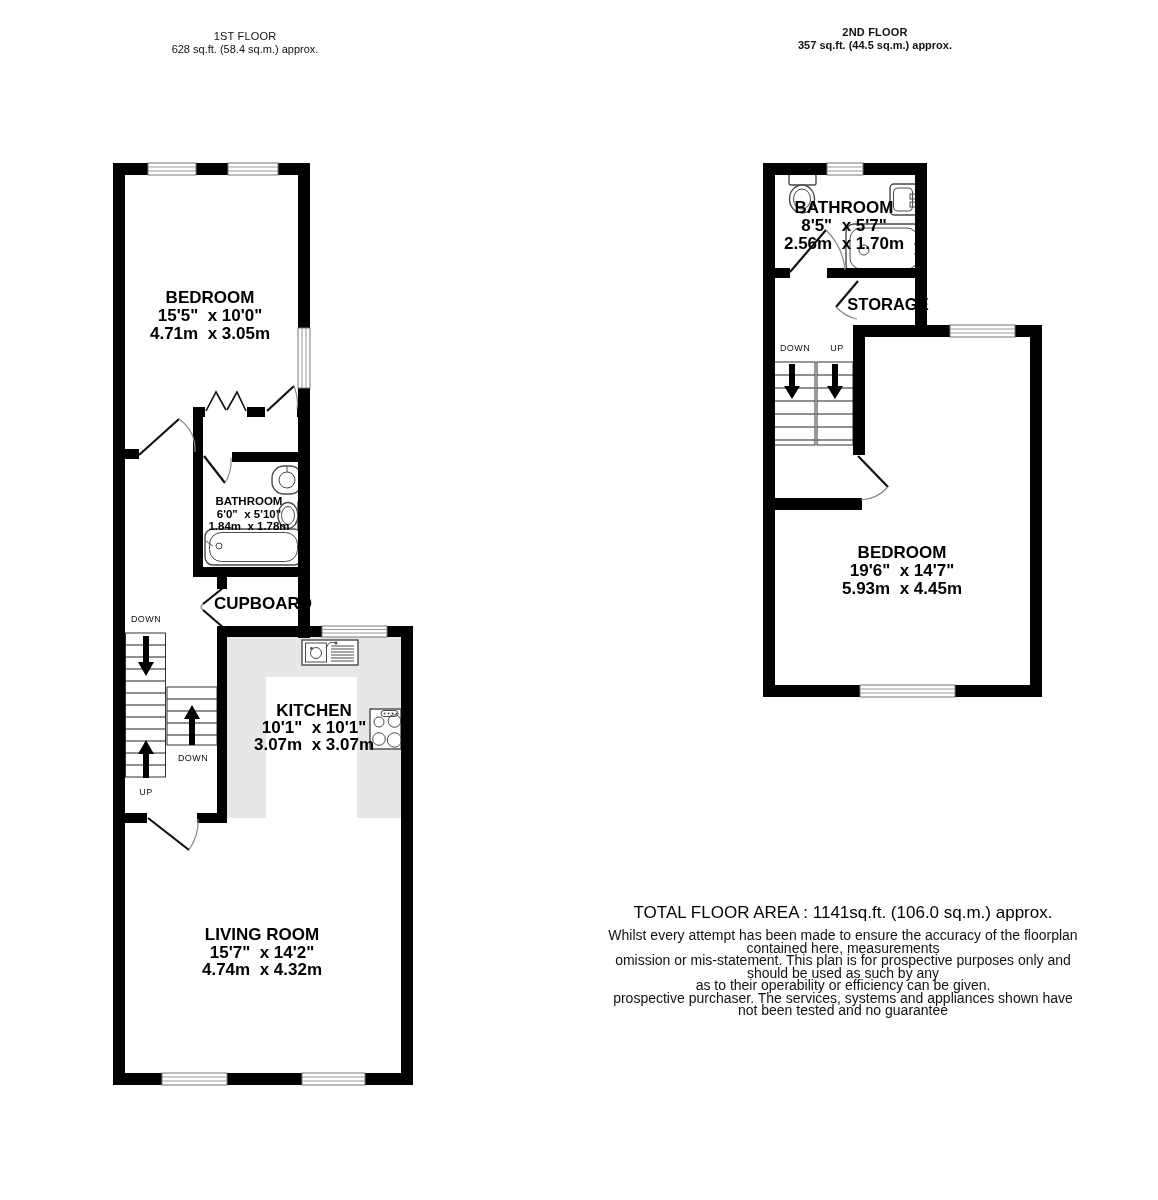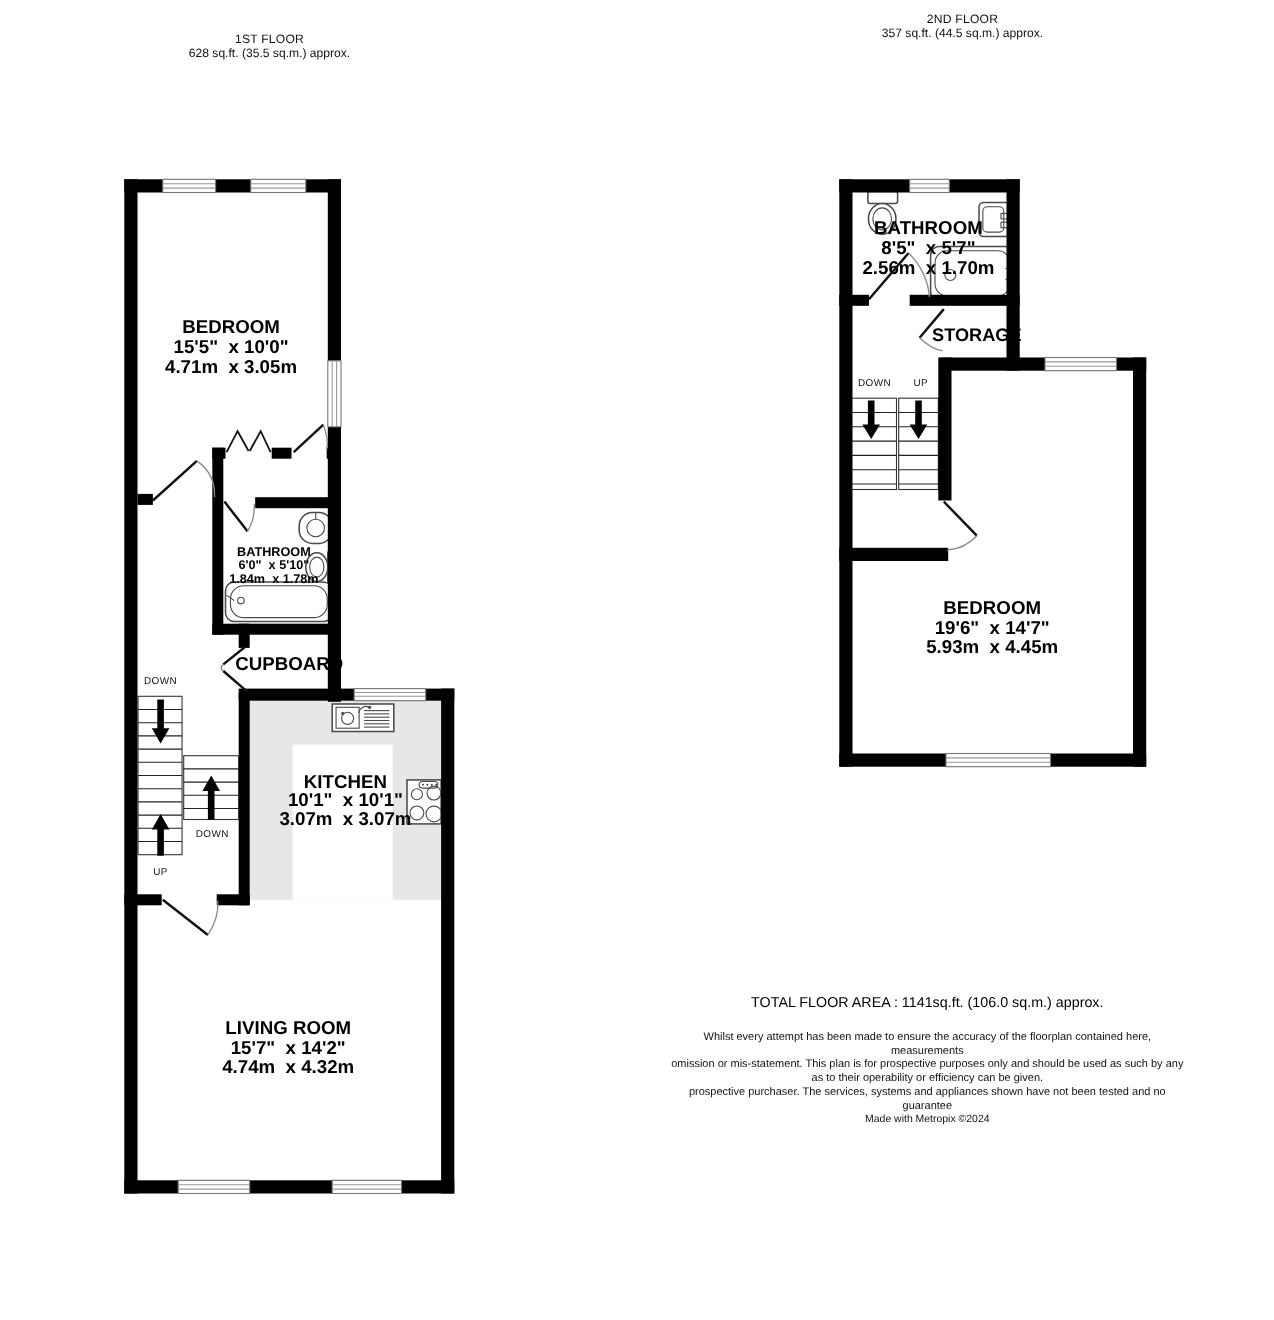--- a/index.html
+++ b/index.html
@@ -15,34 +15,34 @@
   .win{fill:#fff;stroke:#777;stroke-width:1;}
   .winline{stroke:#999;stroke-width:1;}
   .leaf{stroke:#111;stroke-width:2.2;fill:none;}
   .arc{stroke:#888;stroke-width:1.2;fill:none;}
   .step{stroke:#222;stroke-width:1;}
   .stairbox{fill:none;stroke:#333;stroke-width:1;}
   .fx{fill:#fff;stroke:#4a4a4a;stroke-width:1.4;}
   .fxin{fill:none;stroke:#4a4a4a;stroke-width:1;}
   .arrow{fill:#000;}
   #footer{position:absolute;left:608px;top:903px;width:470px;text-align:center;}
-  #footer .total{font-size:13px;margin-bottom:19px;}
-  #footer .disc{font-size:10px;line-height:12.5px;color:#111;}
+  #footer .total{font-size:17px;margin-bottom:6px;}
+  #footer .disc{font-size:14px;line-height:12.5px;color:#111;}
   #footer .credit{font-size:9.5px;line-height:12.5px;color:#111;}
 </style>
 </head>
 <body>
 
 <div id="stage">
 
   <div class="floor-hdr" style="left:110px;top:30px;width:270px;">
     <div class="t">1ST FLOOR</div>
-    <div>628 sq.ft. (35.5 sq.m.) approx.</div>
+    <div>628 sq.ft. (58.4 sq.m.) approx.</div>
   </div>
-  <div class="floor-hdr" style="left:740px;top:12px;width:270px;">
+  <div class="floor-hdr" style="left:740px;top:26px;width:270px;font-weight:bold;">
     <div class="t">2ND FLOOR</div>
     <div>357 sq.ft. (44.5 sq.m.) approx.</div>
   </div>
 
   <svg width="1158" height="1200" viewBox="0 0 1158 1200" style="position:absolute;left:0;top:0;">
 
     <g>
 
       <g>
         <rect x="227" y="637" width="174" height="181" fill="#e7e7e7"></rect>
@@ -326,16 +326,15 @@
       </g>
     </g>
   </svg>
 
   <div id="footer">
     <div class="total">TOTAL FLOOR AREA : 1141sq.ft. (106.0 sq.m.) approx.</div>
     <div class="disc">Whilst every attempt has been made to ensure the accuracy of the floorplan contained here, measurements</div>
     <div class="disc">omission or mis-statement. This plan is for prospective purposes only and should be used as such by any</div>
     <div class="disc">as to their operability or efficiency can be given.</div>
     <div class="disc">prospective purchaser. The services, systems and appliances shown have not been tested and no guarantee</div>
-    <div class="credit">Made with Metropix ©2024</div>
   </div>
 
 </div>
 
 </body></html>

